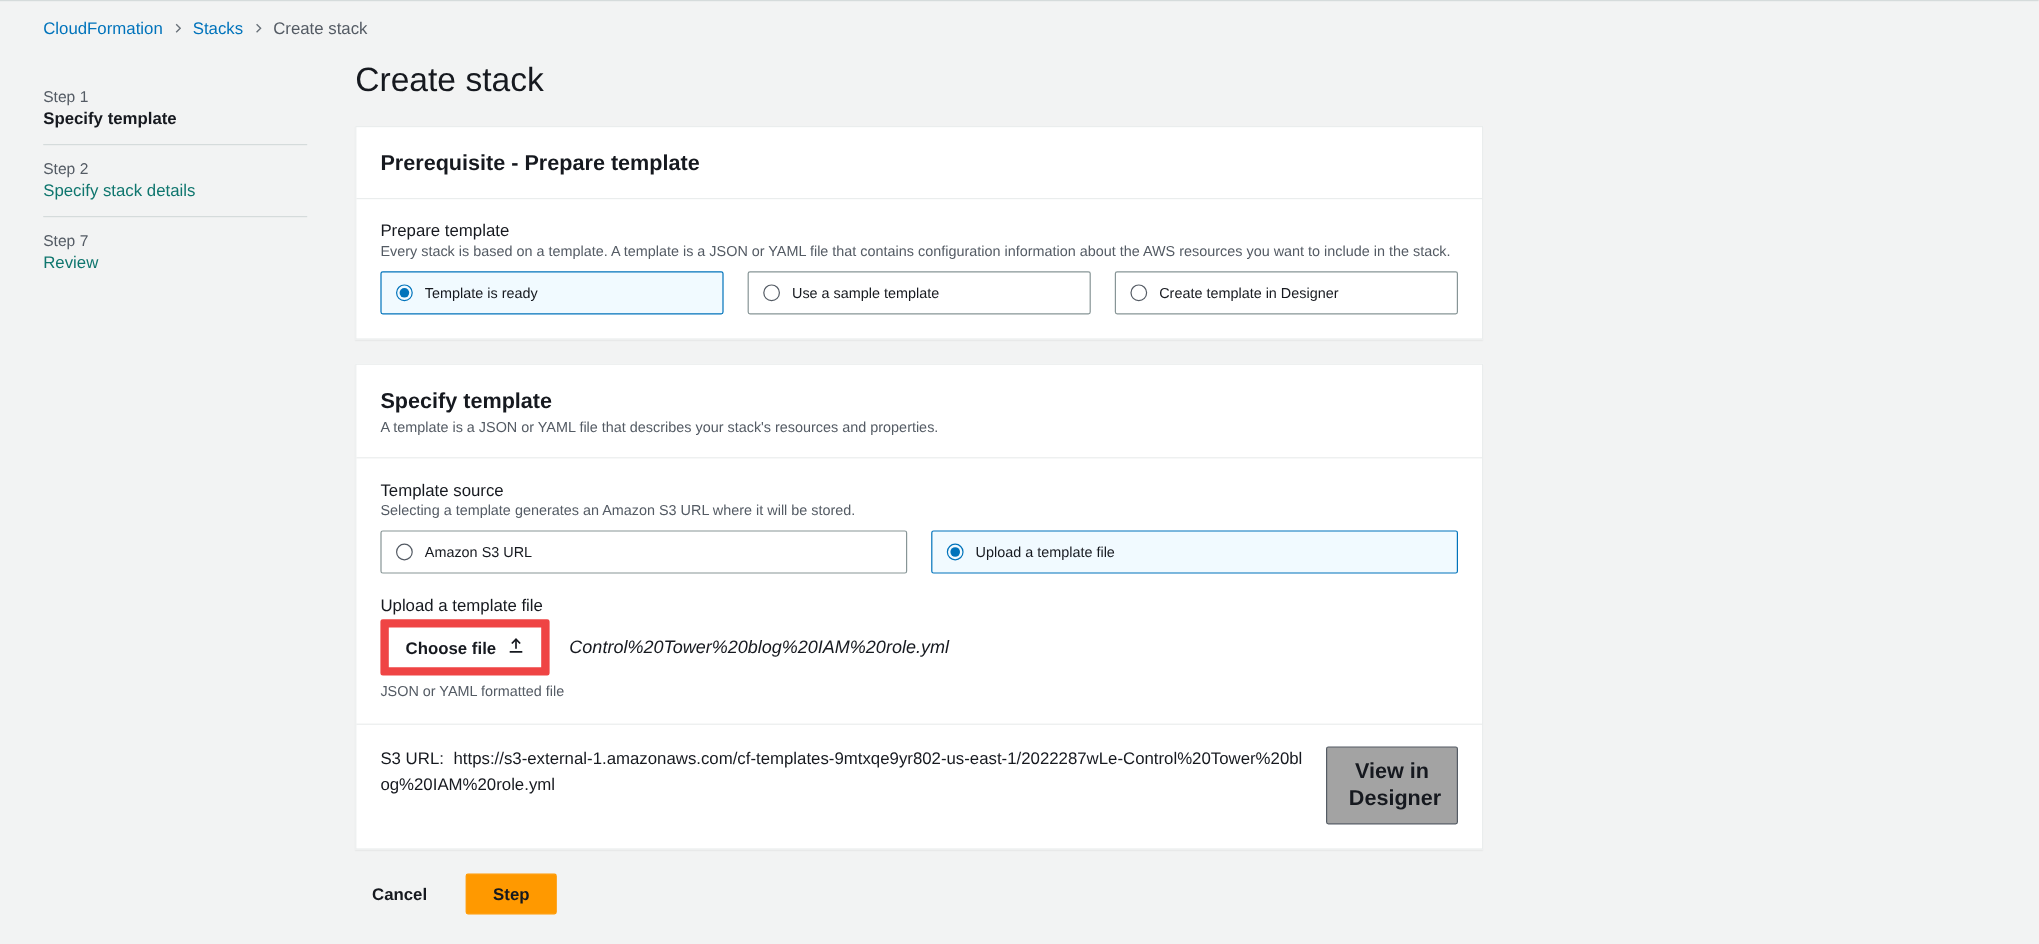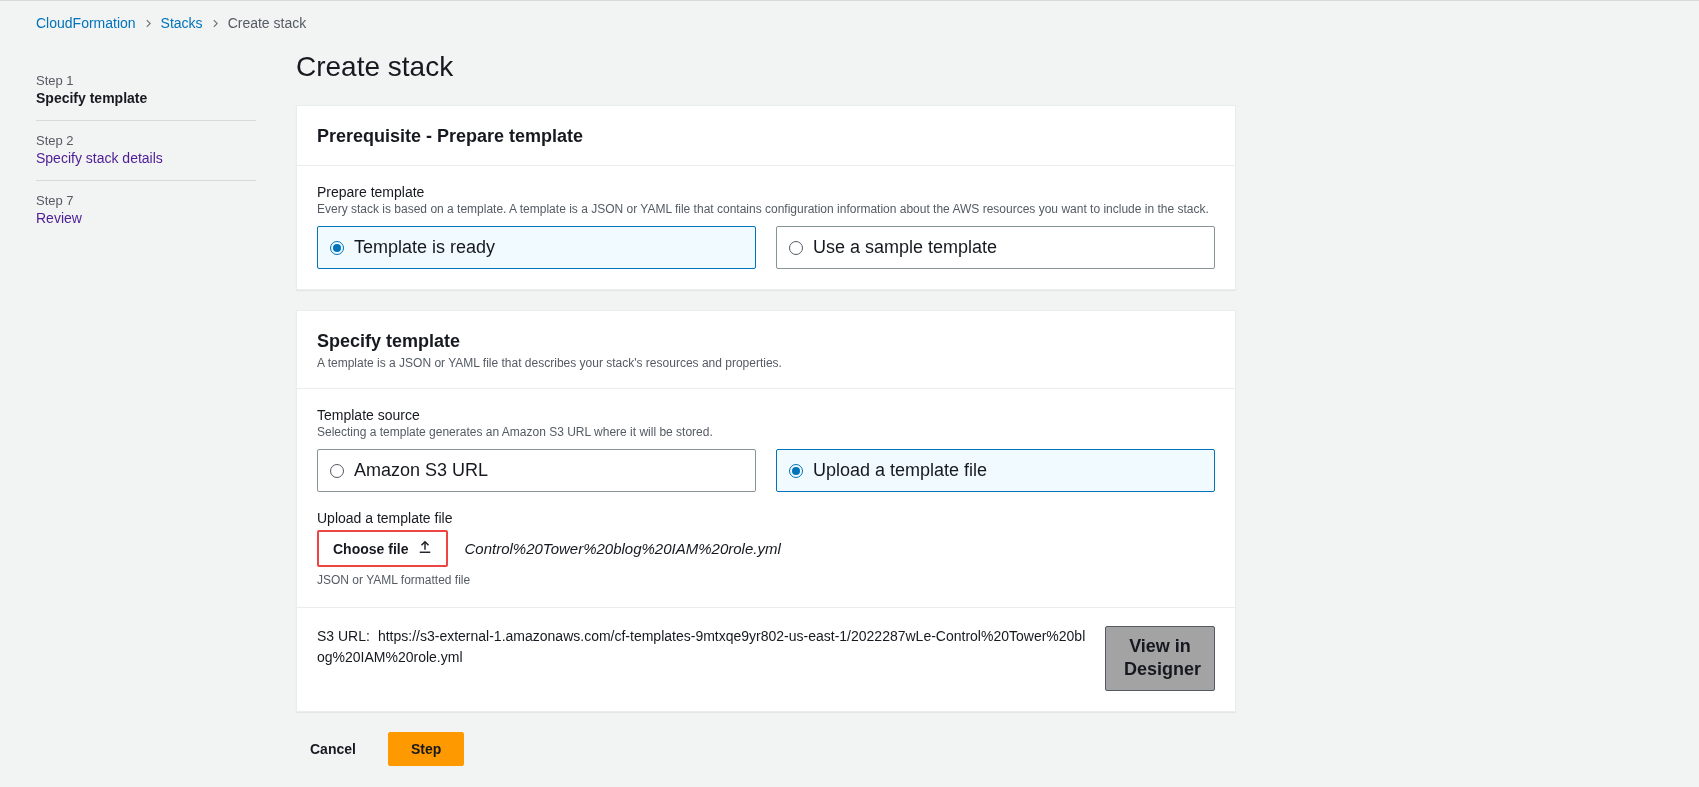--- a/index.html
+++ b/index.html
@@ -32,21 +32,21 @@
   width: 220px;
   padding-top: 18px;
   flex-shrink: 0;
 }
 .step {
   padding: 12px 0 14px;
   border-bottom: 1px solid #d5dbdb;
 }
 .step:last-child { border-bottom: none; }
 .step-num { font-size: 13px; color: #545b64; margin-bottom: 2px; }
-.step-name { font-size: 14px; color: #4c1d95; }
+.step-name { font-size: 14px; color: #0f766e; }
 .step.active .step-name { color: #16191f; font-weight: 700; }
 
 .main { flex: 1; max-width: 940px; }
 h1.page-title { font-size: 28px; font-weight: 400; margin: 8px 0 22px; color: #16191f; }
 
 .panel {
   background: #fff;
   border: 1px solid #eaeded;
   box-shadow: 0 1px 1px rgba(0,0,0,0.05);
   margin-bottom: 20px;
@@ -81,25 +81,25 @@
 }
 .radio {
   width: 14px; height: 14px; border-radius: 50%;
   border: 1px solid #545b64; position: relative; flex-shrink: 0;
 }
 .tile.selected .radio { border-color: #0073bb; }
 .tile.selected .radio::after {
   content: ""; position: absolute; top: 2px; left: 2px;
   width: 8px; height: 8px; border-radius: 50%; background: #0073bb;
 }
-.tile-label { font-size: 18px; color: #16191f; }
+.tile-label { font-size: 12px; color: #16191f; }
 
 .upload-row { display: flex; align-items: center; gap: 16px; margin-top: 4px; margin-bottom: 6px;}
 .choose-btn {
-  border: 2px solid #ef4444;
+  border: 7px solid #ef4444;
   background: #fff;
   padding: 8px 14px;
   font-size: 14px;
   font-weight: 700;
   color: #16191f;
   border-radius: 2px;
   display: inline-flex;
   align-items: center;
   gap: 10px;
   cursor: pointer;
@@ -177,20 +177,24 @@
           <div class="field-help">Every stack is based on a template. A template is a JSON or YAML file that contains configuration information about the AWS resources you want to include in the stack.</div>
           <div class="tile-row">
             <div class="tile selected">
               <span class="radio"></span>
               <span class="tile-label">Template is ready</span>
             </div>
             <div class="tile">
               <span class="radio"></span>
               <span class="tile-label">Use a sample template</span>
             </div>
+            <div class="tile">
+              <span class="radio"></span>
+              <span class="tile-label">Create template in Designer</span>
+            </div>
           </div>
         </div>
       </div>
 
       <div class="panel">
         <div class="panel-header">
           <h2>Specify template</h2>
           <div class="sub">A template is a JSON or YAML file that describes your stack's resources and properties.</div>
         </div>
         <div class="panel-body">

